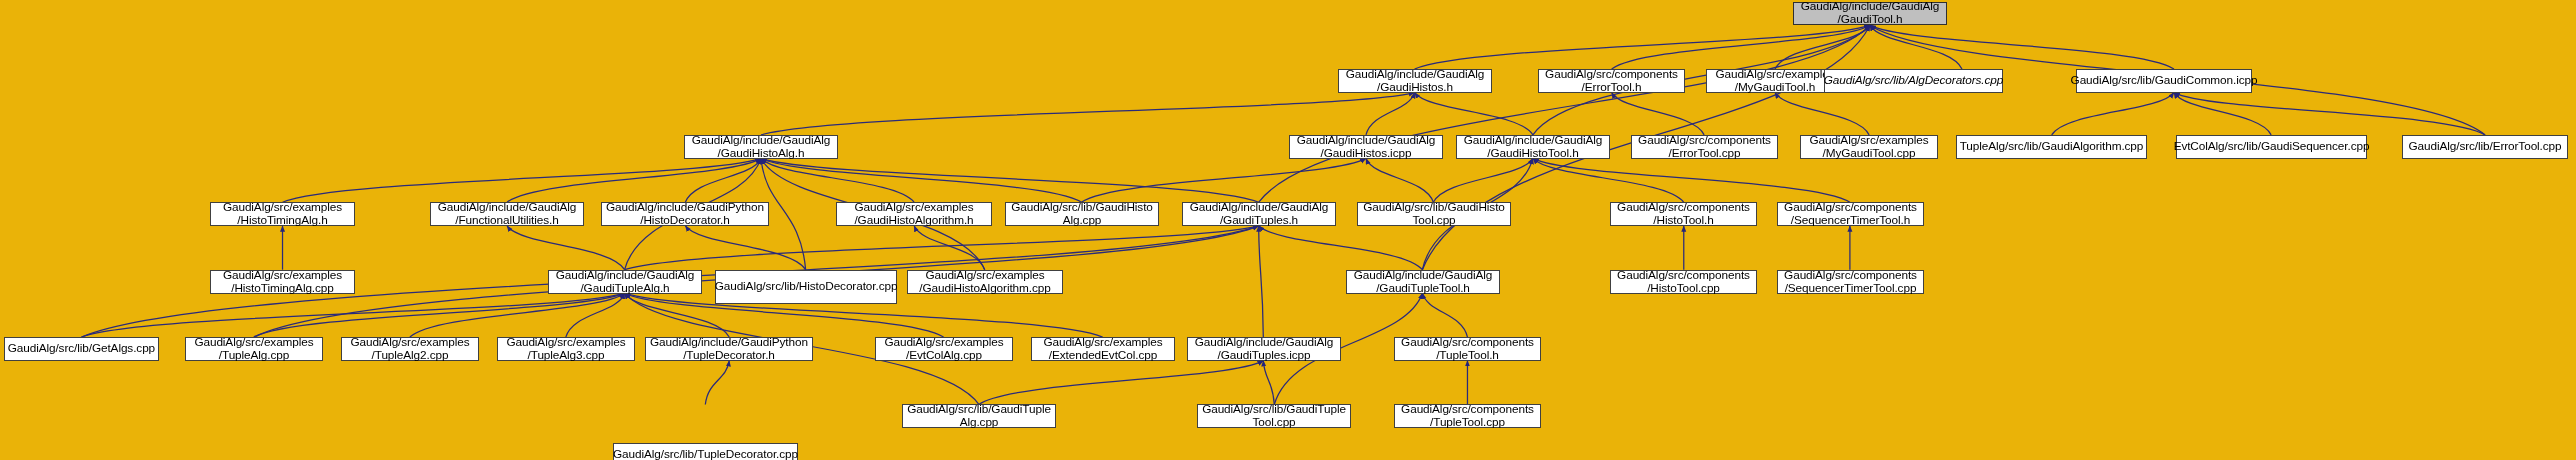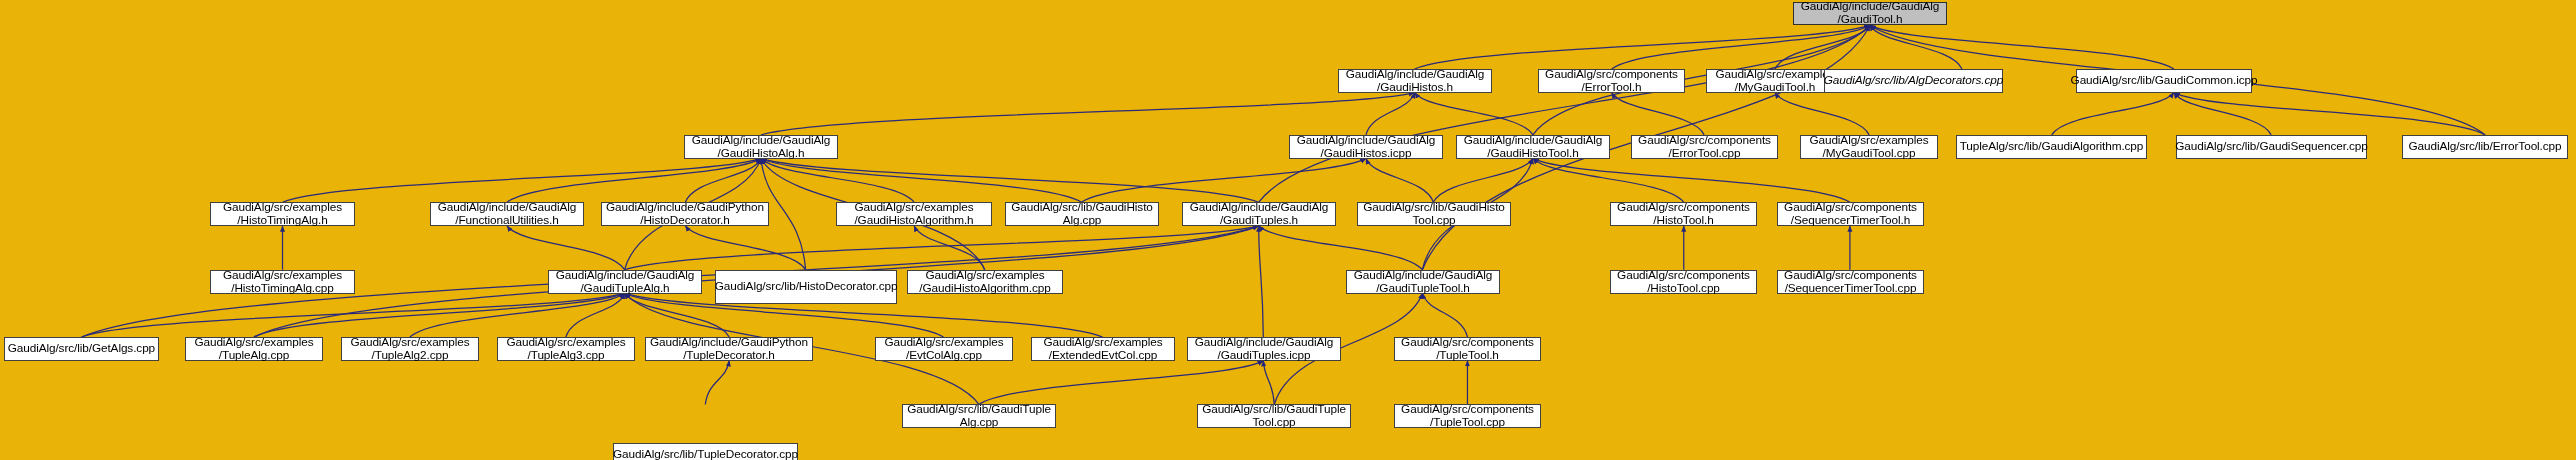--- a/index.html
+++ b/index.html
@@ -127,21 +127,21 @@
 /GaudiHistoAlg.h</div>
       <div class="node" style="left: 1289px; top: 135px; width: 154px; height: 23.5px;">GaudiAlg/include/GaudiAlg
 /GaudiHistos.icpp</div>
       <div class="node" style="left: 1456px; top: 135px; width: 154px; height: 23.5px;">GaudiAlg/include/GaudiAlg
 /GaudiHistoTool.h</div>
       <div class="node" style="left: 1631px; top: 135px; width: 147px; height: 23.5px;">GaudiAlg/src/components
 /ErrorTool.cpp</div>
       <div class="node" style="left: 1800px; top: 135px; width: 138px; height: 23.5px;">GaudiAlg/src/examples
 /MyGaudiTool.cpp</div>
       <div class="node" style="left: 1956px; top: 135px; width: 191px; height: 23.5px;">TupleAlg/src/lib/GaudiAlgorithm.cpp</div>
-      <div class="node" style="left: 2176px; top: 135px; width: 191px; height: 23.5px;">GaudiAlg/src/lib/GaudiSequencer.cpp</div>
+      <div class="node" style="left: 2176px; top: 135px; width: 191px; height: 23.5px;">EvtColAlg/src/lib/GaudiSequencer.cpp</div>
       <div class="node" style="left: 2402px; top: 135px; width: 166px; height: 23.5px;">GaudiAlg/src/lib/ErrorTool.cpp</div>
       <div class="node" style="left: 210px; top: 202px; width: 145px; height: 23.5px;">GaudiAlg/src/examples
 /HistoTimingAlg.h</div>
       <div class="node" style="left: 430px; top: 202px; width: 154px; height: 23.5px;">GaudiAlg/include/GaudiAlg
 /FunctionalUtilities.h</div>
       <div class="node" style="left: 601px; top: 202px; width: 168px; height: 23.5px;">GaudiAlg/include/GaudiPython
 /HistoDecorator.h</div>
       <div class="node" style="left: 836px; top: 202px; width: 156px; height: 23.5px;">GaudiAlg/src/examples
 /GaudiHistoAlgorithm.h</div>
       <div class="node" style="left: 1005px; top: 202px; width: 154px; height: 23.5px;">GaudiAlg/src/lib/GaudiHisto

